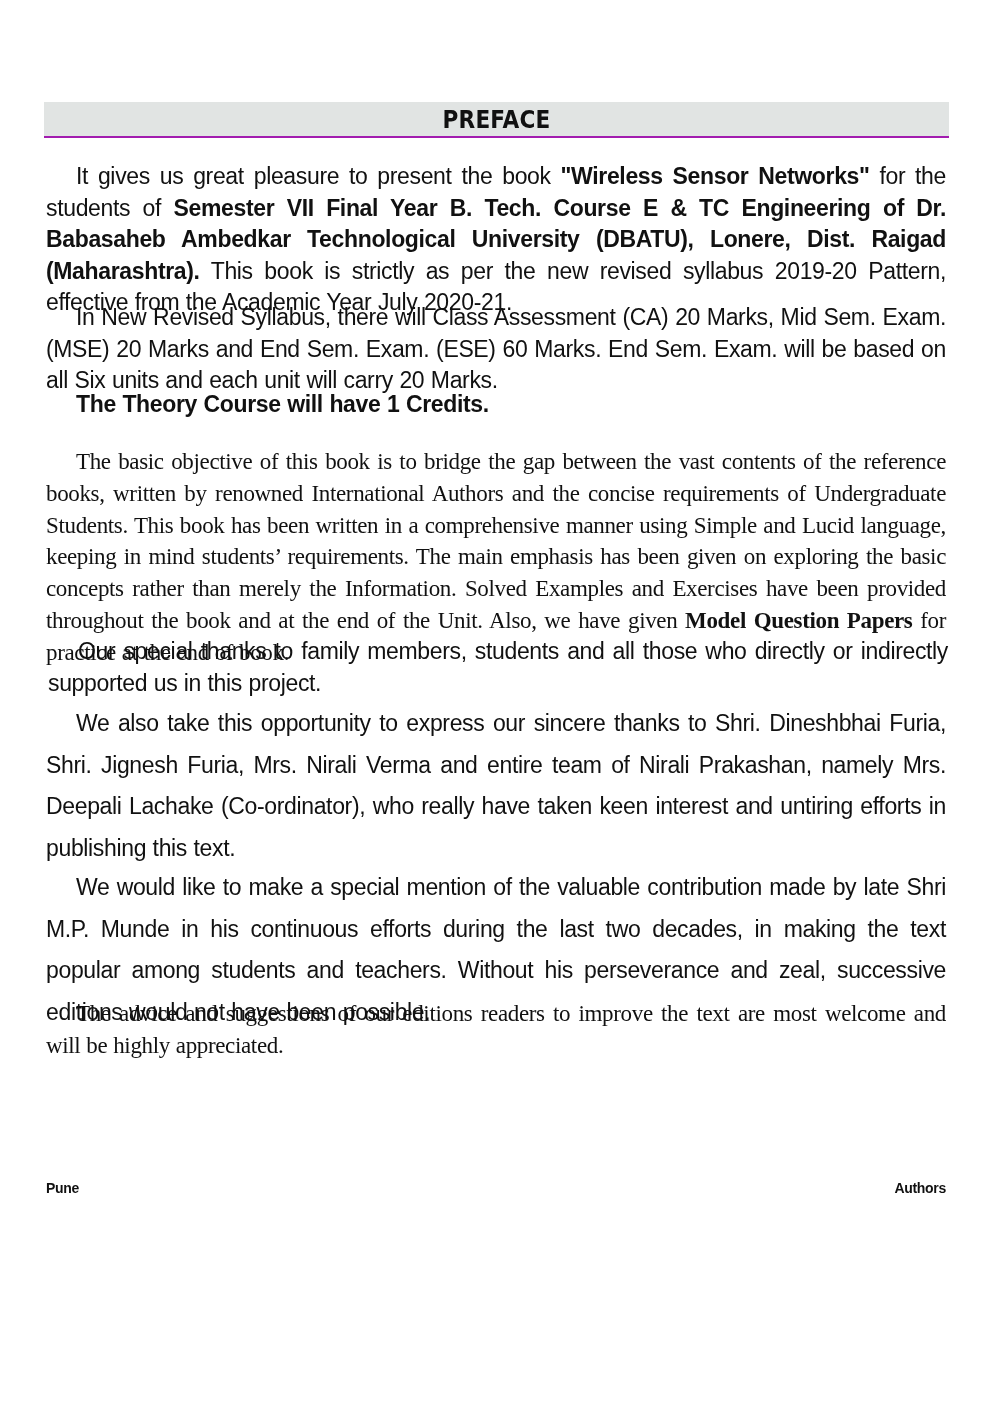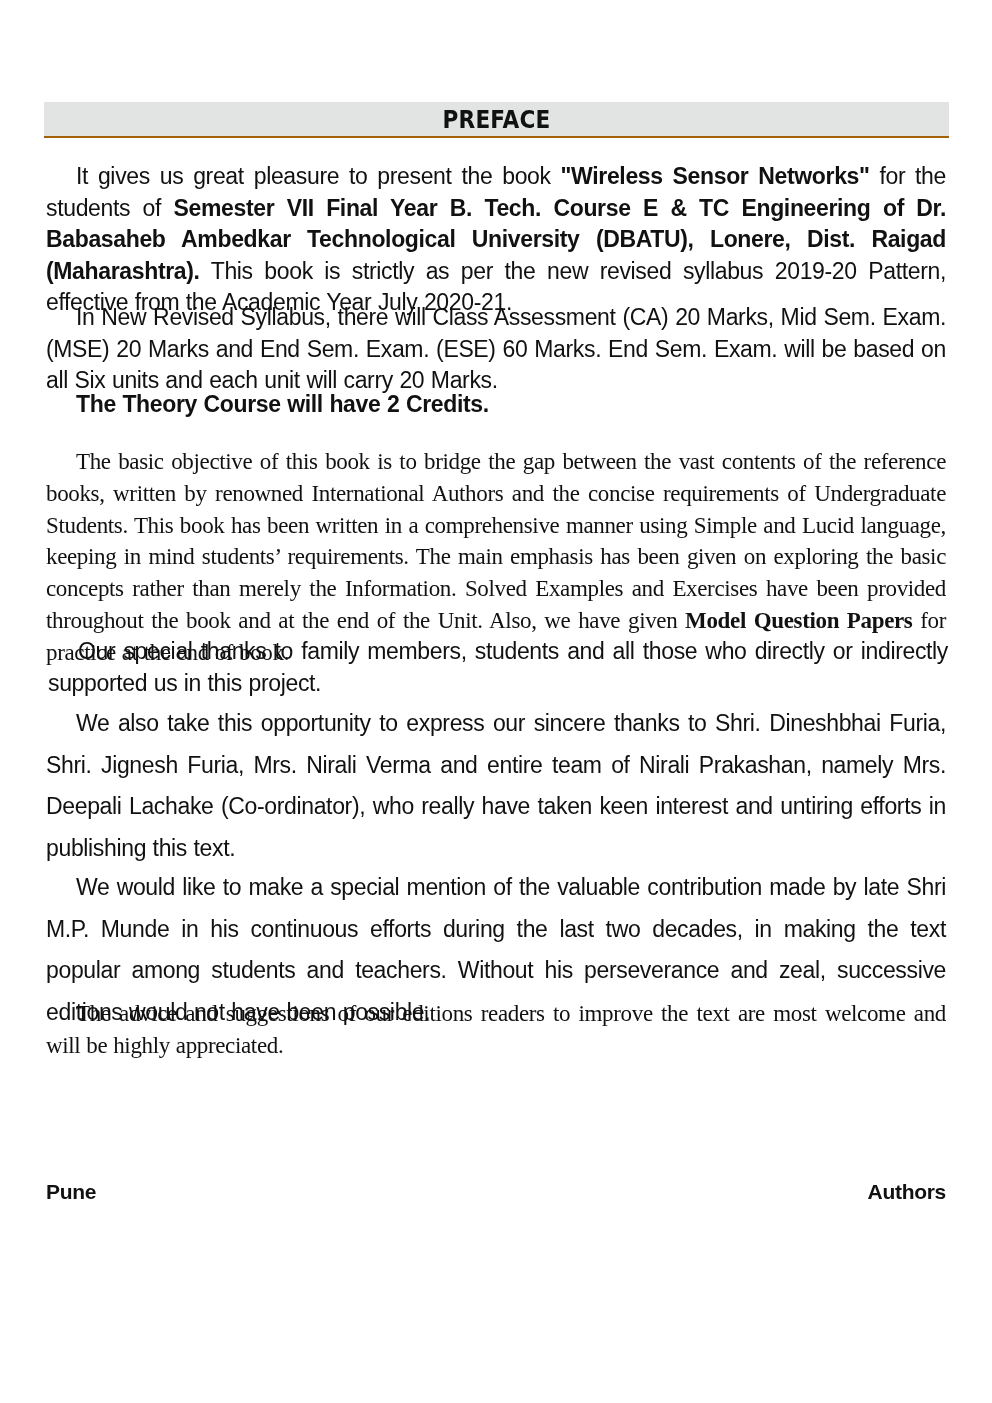--- a/index.html
+++ b/index.html
@@ -1,41 +1,41 @@
 <!DOCTYPE html>
 <html><head>
   <meta charset="utf-8">
   <style>
     html, body { margin: 0; padding: 0; background: #ffffff; }
     body { width: 992px; height: 1403px; position: relative; overflow: hidden;
       font-family: "Liberation Sans", sans-serif; color: #111; }
     .title-bar { position: absolute; left: 44px; top: 102px; width: 905px; height: 34px;
-      background: #e1e4e3; border-bottom: 2px solid #a16207; text-align: center; }
+      background: #e1e4e3; border-bottom: 2px solid #a21caf; text-align: center; }
     .title-bar span { font-family: "DejaVu Sans Condensed", "DejaVu Sans", sans-serif; font-weight: bold;
       font-size: 24px; line-height: 36px; letter-spacing: 0.2px; color: #111; }
     .para { position: absolute; left: 46px; width: 900px; font-size: 23px; text-align: justify;
       text-indent: 30px; letter-spacing: -0.35px; word-spacing: 0.5px; }
     .para b { font-weight: bold; }
     .lh31 { line-height: 31.6px; }
     .lh32 { line-height: 31.8px; font-family: Liberation Serif, serif; }
     .lh41 { line-height: 41.5px; }
-    .sig { position: absolute; top: 1180px; font-weight: bold; font-size: 21px; letter-spacing: -0.3px; }
+    .sig { position: absolute; top: 1180px; font-weight: bold; font-size: 14px; letter-spacing: -0.3px; }
   </style>
 </head>
 <body>
 
 <div class="title-bar">
   <span>PREFACE</span>
 </div>
 
 <p class="para lh31" style="top:161px; margin:0;"><span>It gives us great pleasure to present the book </span><b>"Wireless Sensor Networks"</b><span> for the students of </span><b>Semester VII Final Year B. Tech. Course E &amp; TC Engineering of Dr. Babasaheb Ambedkar Technological University (DBATU), Lonere, Dist. Raigad (Maharashtra).</b><span> This book is strictly as per the new revised syllabus 2019-20 Pattern, effective from the Academic Year July 2020-21.</span></p>
 
 <p class="para lh31" style="top:302px; margin:0;">In New Revised Syllabus, there will Class Assessment (CA) 20 Marks, Mid Sem. Exam. (MSE) 20 Marks and End Sem. Exam. (ESE) 60 Marks. End Sem. Exam. will be based on all Six units and each unit will carry 20 Marks.</p>
 
-<p class="para lh31" style="top:389px; margin:0; font-weight:bold;">The Theory Course will have 2 Credits.</p>
+<p class="para lh31" style="top:389px; margin:0; font-weight:bold;">The Theory Course will have 1 Credits.</p>
 
 <p class="para lh32" style="top:446px; margin:0;"><span>The basic objective of this book is to bridge the gap between the vast contents of the reference books, written by renowned International Authors and the concise requirements of Undergraduate Students. This book has been written in a comprehensive manner using Simple and Lucid language, keeping in mind students’ requirements. The main emphasis has been given on exploring the basic concepts rather than merely the Information. Solved Examples and Exercises have been provided throughout the book and at the end of the Unit. Also, we have given </span><b>Model Question Papers</b><span> for practice at the end of book.</span></p>
 
 <p class="para lh31" style="top:634px; margin:2px;">Our special thanks to family members, students and all those who directly or indirectly supported us in this project.</p>
 
 <p class="para lh41" style="top:703px; margin:0;">We also take this opportunity to express our sincere thanks to Shri. Dineshbhai Furia, Shri. Jignesh Furia, Mrs. Nirali Verma and entire team of Nirali Prakashan, namely Mrs. Deepali Lachake (Co-ordinator), who really have taken keen interest and untiring efforts in publishing this text.</p>
 
 <p class="para lh41" style="top:867px; margin:0;">We would like to make a special mention of the valuable contribution made by late Shri M.P. Munde in his continuous efforts during the last two decades, in making the text popular among students and teachers. Without his perseverance and zeal, successive editions would not have been possible.</p>
 
 <p class="para lh32" style="top:998px; margin:0;">The advice and suggestions of our editions readers to improve the text are most welcome and will be highly appreciated.</p>

